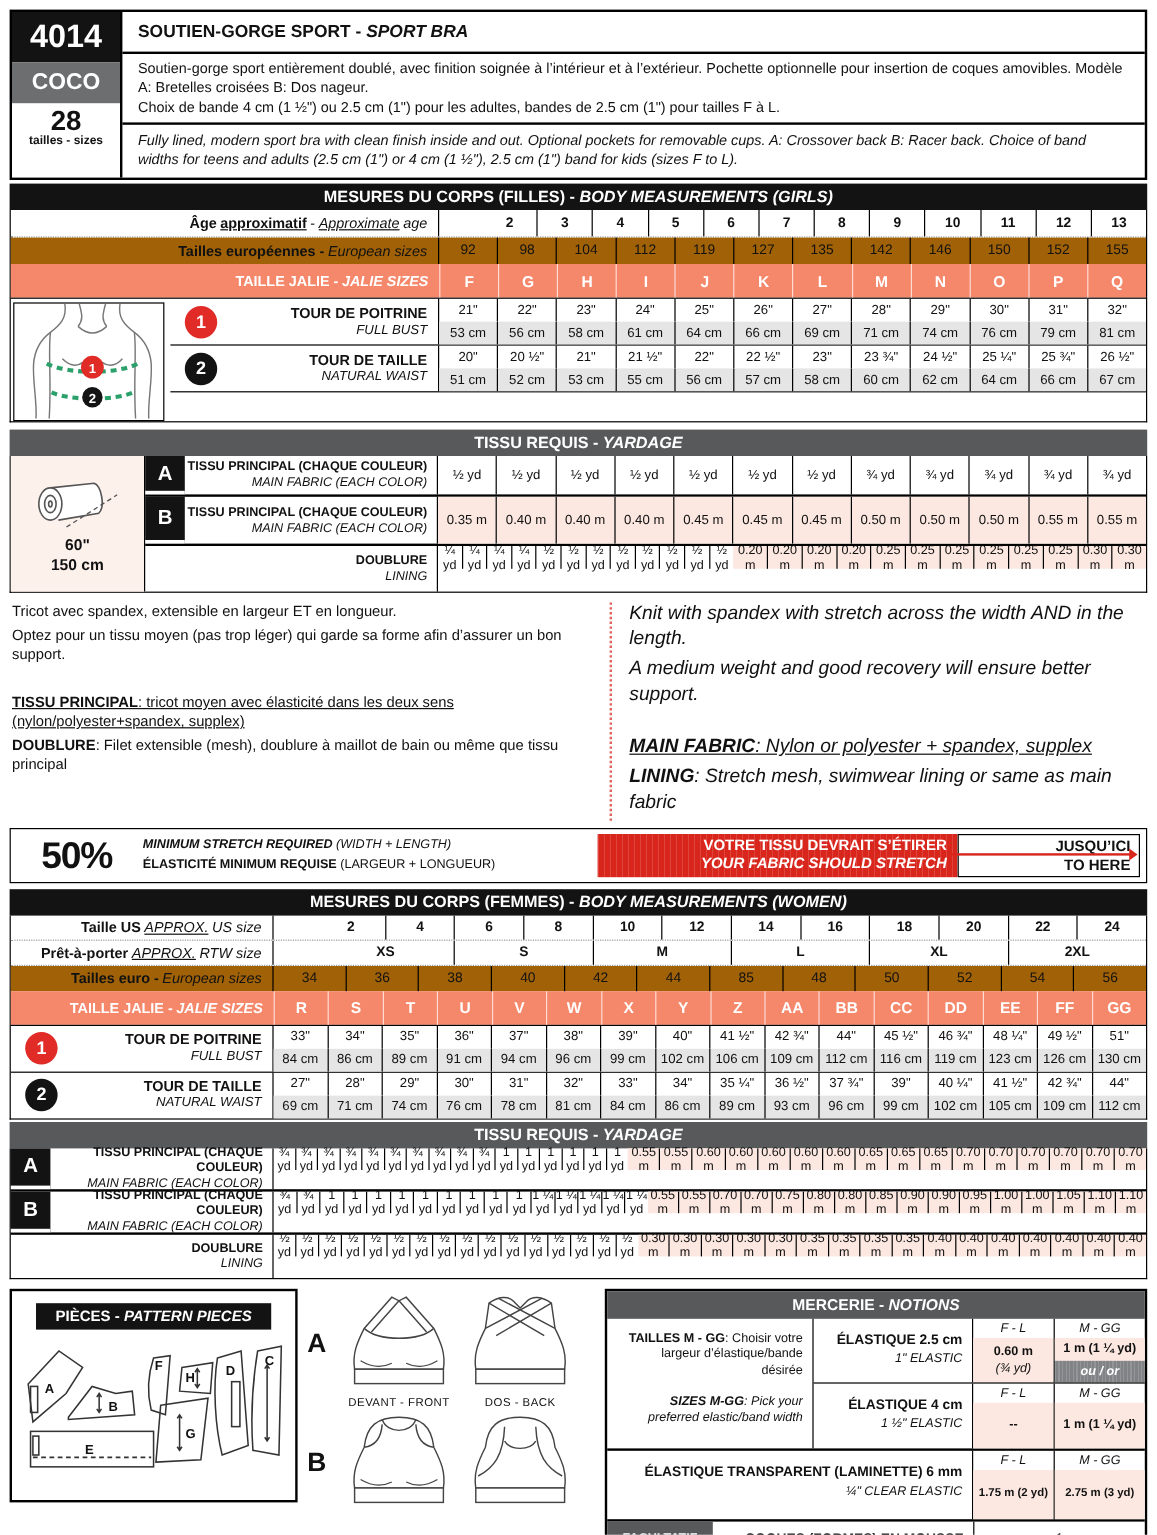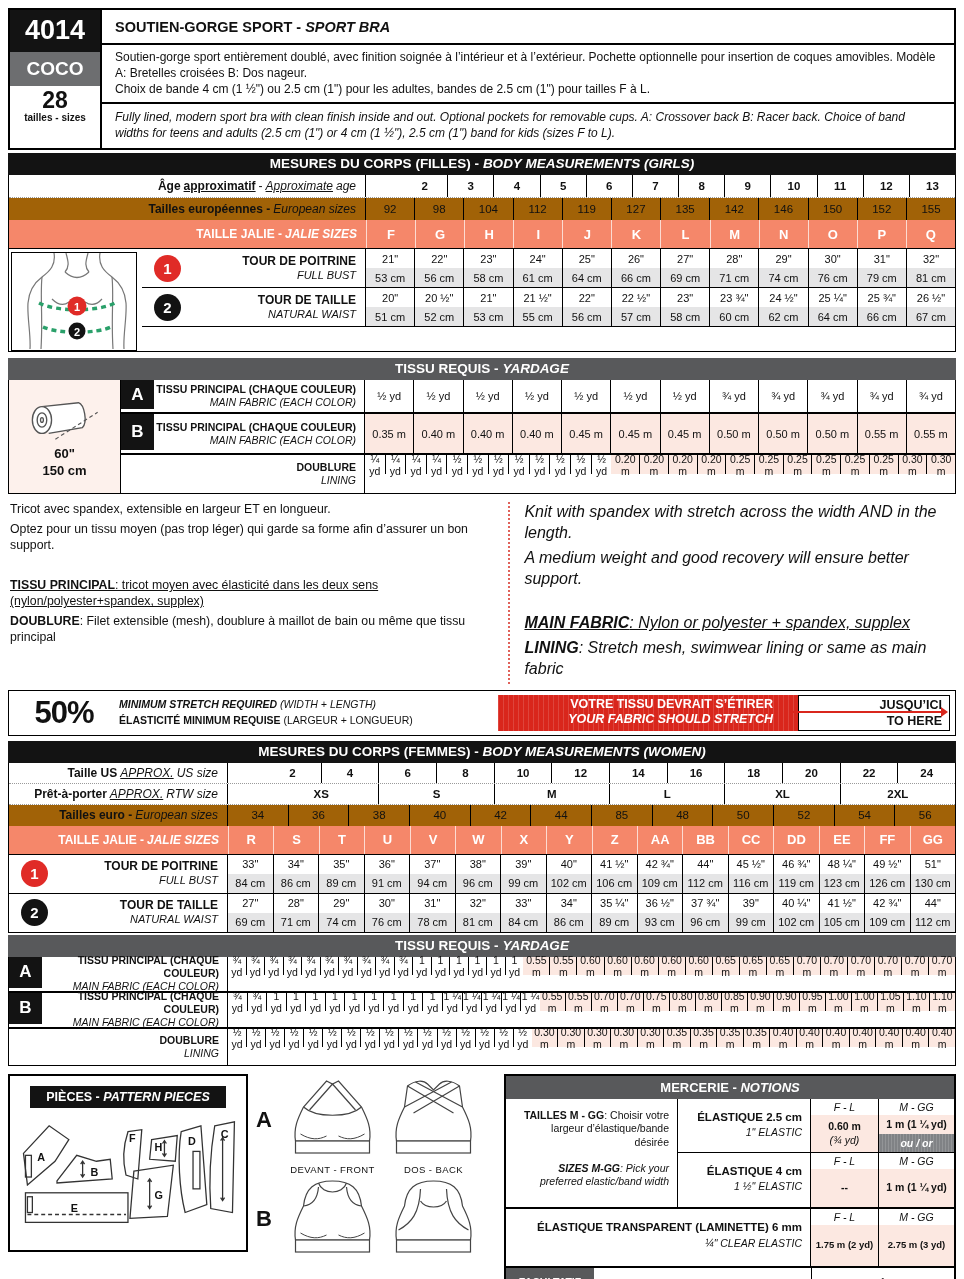--- a/index.html
+++ b/index.html
@@ -92,21 +92,21 @@
   .info-fr { flex:1.06; padding-right:14px; font-size:12.3px; line-height:1.3; }
   .info-en { flex:0.94; border-left:2px dotted #e0625a; padding-left:14px; font-size:16px; line-height:1.3; font-style:italic; }
   .info p { margin-bottom:4px; }
   .info p.sp { margin-top:24px;text-decoration:underline; }
 
   
   .stretch { border:1.5px solid #000; display:flex; align-items:center; height:46px; margin-bottom:5px; }
   .pct { width:110px; text-align:center; font-size:31px; font-weight:bold; letter-spacing:-1px; }
   .slab { flex:1; font-size:10.5px; line-height:1.5; }
   .sbox { display:flex; width:452px; margin-right:5px; height:36px; }
-  .sred { flex:1; background:#d9261c; background-image:repeating-linear-gradient(90deg, rgba(255,255,255,.14) 0 1px, rgba(0,0,0,0) 1px 5px); color:#fff; text-align:right; padding:2px 25px; font-size:12.5px; font-weight:bold; line-height:1.25; }
+  .sred { flex:1; background:#d9261c; background-image:repeating-linear-gradient(90deg, rgba(255,255,255,.14) 0 1px, rgba(0,0,0,0) 1px 5px); color:#fff; text-align:right; padding:2px 9px; font-size:12.5px; font-weight:bold; line-height:1.25; }
   .swhite { width:152px; border:1.5px solid #000; position:relative; text-align:right; padding:1px 7px; font-size:12.5px; font-weight:bold; line-height:1.3; background:#fff; }
   .arrow { position:absolute; left:-6px; right:5px; top:15px; height:2px; background:#d9261c; }
   .arrow:after { content:""; position:absolute; right:-4px; top:-4px; border-left:7px solid #d9261c; border-top:5px solid transparent; border-bottom:5px solid transparent; }
 
   
   .bottom { display:flex; gap:10px; margin-top:8px; height:240px; }
   .bleft { flex:1; display:flex; gap:8px; }
   .pieces { width:240px; }
   .pieces-box { border:2px solid #000; height:178px; padding-top:6px; }
   .pieces-hdr { width:196px; margin:4px auto 2px; background:#131313; color:#fff; text-align:center; font-weight:bold; font-size:12.5px; padding:4px 0; }

